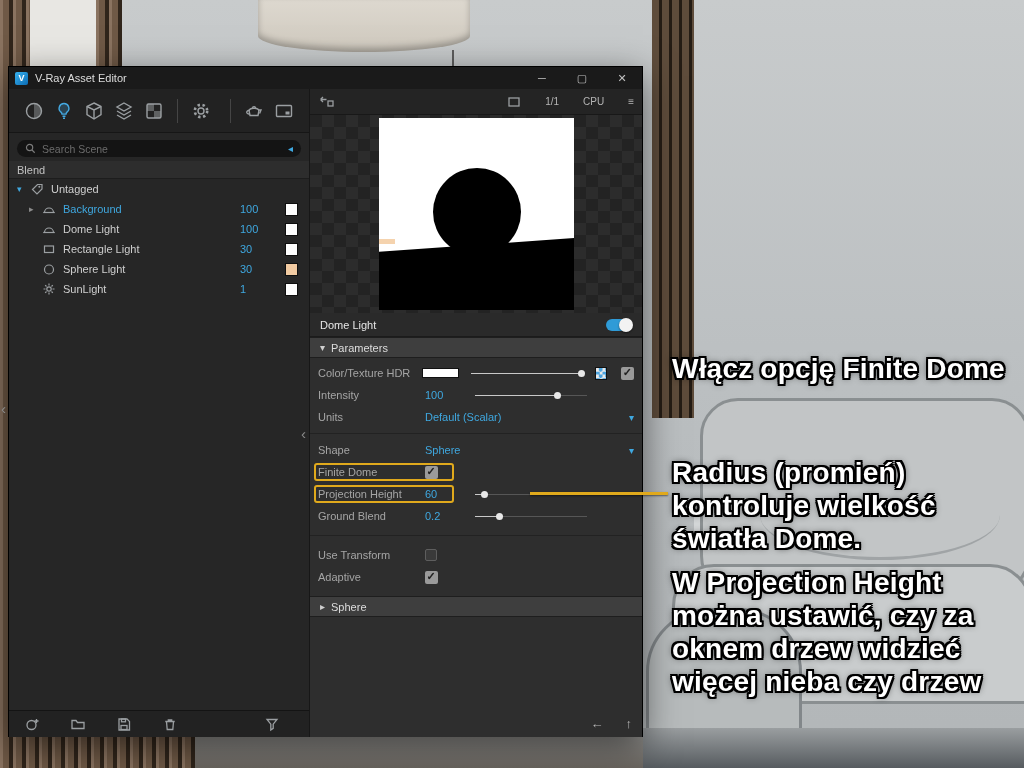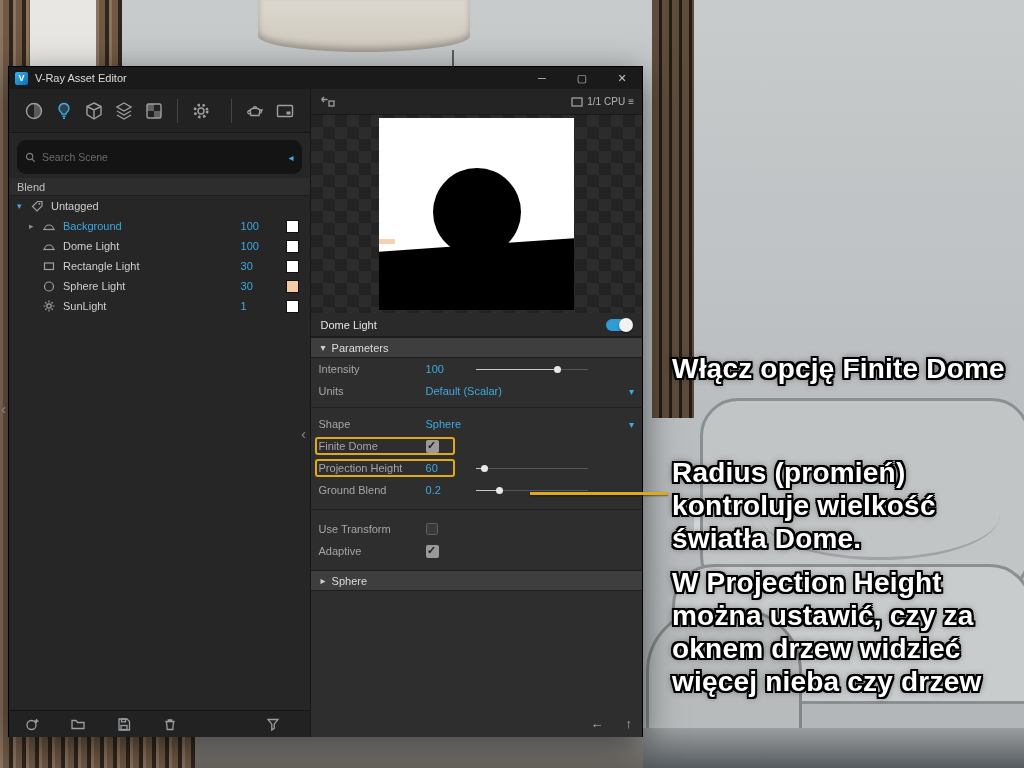--- a/index.html
+++ b/index.html
@@ -58,21 +58,21 @@
 
   
   .toolbar { height:44px; display:flex; align-items:center; padding:0 10px; background:#222; border-bottom:1px solid #161616; }
   .tbi { width:30px; height:30px; display:flex; align-items:center; justify-content:center; }
   .tbi svg { stroke:#9b9fa2; fill:none; stroke-width:1.4; }
   .tbi.active svg { stroke:#44a9e2; }
   .tb-sep { width:1px; height:24px; background:#454545; margin:0 8px; }
   .tb-spacer { flex:1; }
 
   
-  .search-row { margin:7px 8px 4px 8px; height:34px; background:#141414; border-radius:9px; display:flex; align-items:center; padding:0 8px; }
+  .search-row { margin:7px 8px 4px 8px; height:17px; background:#141414; border-radius:9px; display:flex; align-items:center; padding:0 8px; }
   .search-row svg { stroke:#7a7a7a; fill:none; stroke-width:1.3; }
   .search-input { flex:1; background:transparent; border:none; outline:none; color:#bbb; font-size:10.5px; margin-left:6px; font-family:"Liberation Sans",sans-serif; }
   .search-input::placeholder { color:#6c6c6c; }
   .filter-glyph { color:#3fa8e0; font-size:10px; }
 
   .section-label { height:18px; display:flex; align-items:center; padding-left:8px; color:#c2c2c2; background:#2d2d2d; border-bottom:1px solid #1d1d1d; }
 
   
   .tree-row { height:20px; display:flex; align-items:center; padding-left:8px; color:#cfcfcf; }
   .tree-row.item { padding-left:20px; }
@@ -87,21 +87,21 @@
   .bottom-toolbar { position:absolute; left:0; bottom:0; width:100%; height:27px; background:#222; border-top:1px solid #141414;
                     display:flex; align-items:center; padding:0 14px; gap:28px; }
   .bti { width:18px; height:18px; display:flex; align-items:center; justify-content:center; }
   .bti svg { stroke:#9b9fa2; fill:none; stroke-width:1.3; }
   .bti.last { margin-left:auto; margin-right:14px; }
 
   .collapse-chev { position:absolute; color:#8a8a8a; font-size:15px; line-height:14px; }
 
   
   .preview-bar { height:26px; display:flex; align-items:center; padding:0 8px; background:#242424; border-bottom:1px solid #181818; }
-  .pvi { display:flex; align-items:center; justify-content:center; margin-left:3px; color:#b5b5b5; font-size:10px; }
+  .pvi { display:flex; align-items:center; justify-content:center; margin-left:24px; color:#b5b5b5; font-size:10px; }
   .pvi svg { stroke:#9b9fa2; fill:none; stroke-width:1.3; }
   .pv-spacer { flex:1; }
   .preview { position:relative; height:198px; background-color:#232323;
              background-image:linear-gradient(45deg,#2c2c2c 25%,transparent 25%,transparent 75%,#2c2c2c 75%),
                               linear-gradient(45deg,#2c2c2c 25%,transparent 25%,transparent 75%,#2c2c2c 75%);
              background-position:0 0,12px 12px; background-size:24px 24px; }
   .pv-image { position:absolute; left:50%; top:3px; width:195px; height:192px; margin-left:-97px; background:#fff; overflow:hidden; }
   .pv-glow { position:absolute; left:0; top:63%; width:16px; height:5px; background:#f5d3ae; }
   .pv-ground { position:absolute; left:-8%; bottom:-4%; width:116%; height:38%; background:#000; transform:rotate(-4deg); }
   .pv-circle { position:absolute; left:50%; top:26%; width:88px; height:88px; margin-left:-44px; border-radius:50%; background:#000; }
@@ -378,20 +378,31 @@
         <div class="asset-header">
           <span>Dome Light</span>
           <div class="toggle"></div>
         </div>
 
         <div class="sec-header">
           <span class="chev">▾</span>
           <span>Parameters</span>
         </div>
 
+        <div class="prow" style="margin-top:4px;">
+          <span class="plabel">Color/Texture HDR</span>
+          <span class="color-swatch"></span>
+          <div class="slider" style="margin-left:12px;">
+            <div class="track"></div>
+              <div class="fill" style="width:100%;"></div>
+              <div class="knob" style="left:100%;"></div>
+          </div>
+          <span class="checker-icon"></span>
+          <span class="cb checked" style="margin-left:14px;"></span>
+        </div>
 
         <div class="prow">
           <span class="plabel">Intensity</span>
           <span class="pval">100</span>
           <div class="slider">
             <div class="track"></div>
               <div class="fill" style="width:73%;"></div>
               <div class="knob" style="left:73%;"></div>
           </div>
         </div>

